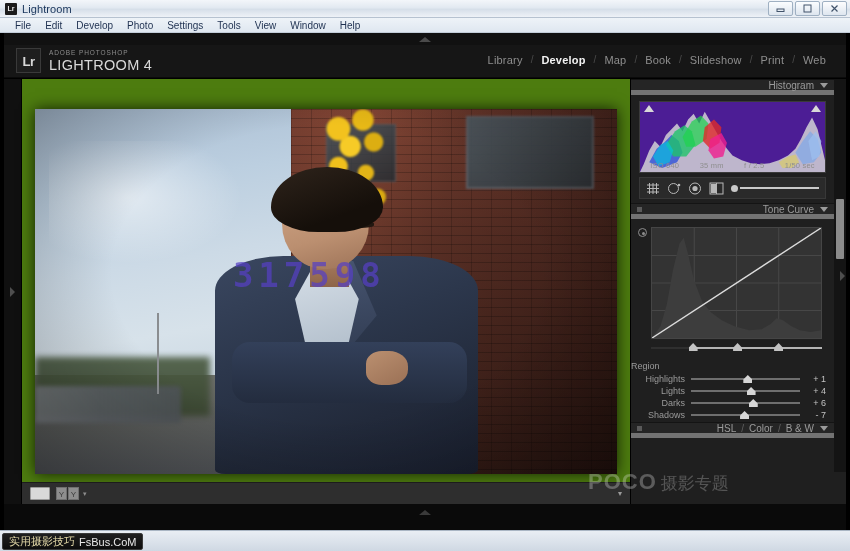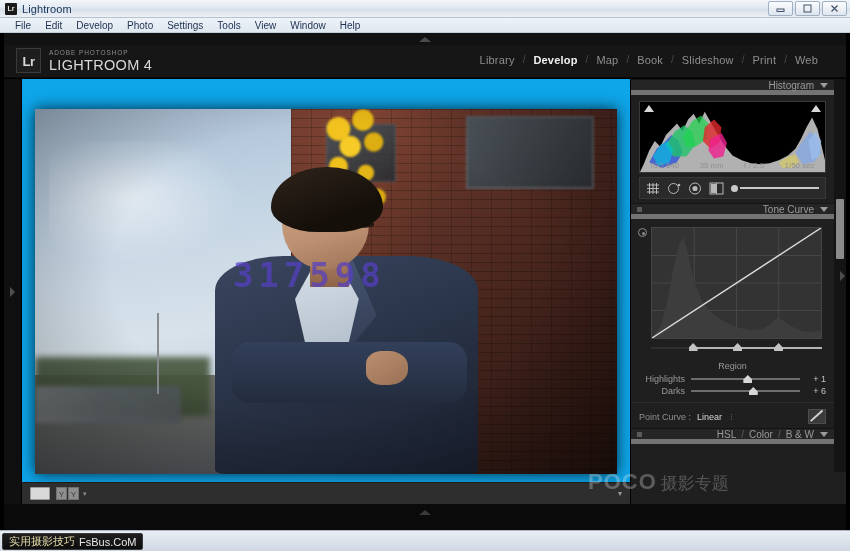--- a/index.html
+++ b/index.html
@@ -70,21 +70,21 @@
   .brand-badge{
     width:25px;height:25px; background:#1e1e1e; border:1px solid #3a3a3a;
     color:#d8d8d8; font-size:13px; font-weight:bold; line-height:25px; text-align:center;
     letter-spacing:-.5px;
   }
   .brand-text{ padding-top:1px; }
   .brand-sup{ font-size:6.5px; color:#8c8c8c; letter-spacing:.9px; line-height:8px; }
   .brand-main{ font-size:14.5px; color:#d9d9d9; letter-spacing:.3px; line-height:16px; font-weight:300; }
 
   .modules{
-    position:absolute; right:20px; top:9px; display:flex; font-size:11px;
+    position:absolute; right:12px; top:9px; display:flex; font-size:11px;
   }
   .module{ color:#8e8e8e; padding:0 8px; letter-spacing:.2px; }
   .module.active{ color:#f2f2f2; font-weight:bold; }
   .module-sep{ color:#4a4a4a; font-size:10px; }
 
   
   .lr-body{
     position:absolute; left:4px; top:46px; right:4px; bottom:26px;
     background:#0d0d0d;
   }
@@ -96,21 +96,21 @@
     display:flex; align-items:center; justify-content:center;
   }
   .tri-right{
     width:0;height:0;border-top:5px solid transparent;border-bottom:5px solid transparent;
     border-left:5px solid #4e4e4e;
   }
 
   
   .viewer{
     position:absolute; left:18px; top:0; right:216px; bottom:0;
-    background:#0ea5e9;
+    background:#4d7c0f;
     display:flex; align-items:center; justify-content:center;
   }
   .photo-wrap{
     position:relative;
     width:calc(100% - 26px); height:calc(100% - 60px);
     display:flex; align-items:center; justify-content:center;
   }
   .photo{
     position:relative; width:100%; height:100%;
     box-shadow:0 0 14px rgba(0,0,0,.75);
@@ -281,21 +281,21 @@
   }
   .panel-head .tri{
     margin-left:6px; width:0;height:0;
     border-left:4px solid transparent;border-right:4px solid transparent;border-top:5px solid #9b9b9b;
   }
   .panel-head .seps{ color:#5e5e5e; }
 
   
   .histo-box{
     margin:6px 8px 4px 8px; height:72px; position:relative;
-    background:#000000; border:1px solid #3a3a3a;
+    background:#4c1d95; border:1px solid #3a3a3a;
   }
   .histo-clip{ position:absolute; inset:0; overflow:hidden; }
   .clip-tri{
     position:absolute; top:3px; width:0;height:0;
     border-left:5px solid transparent;border-right:5px solid transparent;border-bottom:7px solid #d8d8d8;
   }
   .clip-tri.l{ left:4px; } .clip-tri.r{ right:4px; }
   .exif{
     position:absolute; left:0; bottom:2px; width:100%;
     display:flex; justify-content:space-around;
@@ -329,21 +329,21 @@
     margin:0px 12px 8px 20px; height:10px; position:relative;
   }
   .tc-track{ position:absolute; left:0; right:0; top:4px; height:2px; background:#b5b5b5; }
   .tc-track .dark{ position:absolute; left:0; width:22%; height:2px; background:#2f2f2f; }
   .tc-split{
     position:absolute; top:0px; width:9px;height:8px; background:#c3c3c3;
     clip-path:polygon(50% 0%, 100% 60%, 100% 100%, 0% 100%, 0% 60%);
   }
 
   
-  .region-title{ text-align:center; font-size:9px; color:#9a9a9a; margin:2px 0 3px 0; }
+  .region-title{ text-align:left; font-size:9px; color:#9a9a9a; margin:2px 0 3px 0; }
   .srow{ display:flex; align-items:flex-start; height:12px; padding:0 8px; }
   .slabel{ width:52px; text-align:right; font-size:9px; color:#9a9a9a; padding-right:6px; }
   .strack{ flex:1; position:relative; height:10px; }
   .sline{ position:absolute; left:0; right:0; top:4px; height:1.5px; background:#6e6e6e; }
   .sknob{
     position:absolute; top:1px; width:9px;height:8px; background:#d6d6d6;
     clip-path:polygon(50% 0%, 100% 55%, 100% 100%, 0% 100%, 0% 55%);
   }
   .sval{ width:26px; text-align:right; font-size:9px; color:#c2c2c2; }
 
@@ -635,34 +635,44 @@
 
           <div class="srow">
             <div class="slabel">Highlights</div>
             <div class="strack">
               <div class="sline"></div>
               <div class="sknob" style="left:48%"></div>
             </div>
             <div class="sval">+ 1</div>
           </div>
           <div class="srow">
+            <div class="slabel">Lights</div>
+            <div class="strack">
+              <div class="sline"></div>
+              <div class="sknob" style="left:51%"></div>
+            </div>
+            <div class="sval">+ 4</div>
+          </div>
+          <div class="srow">
             <div class="slabel">Darks</div>
             <div class="strack">
               <div class="sline"></div>
               <div class="sknob" style="left:53%"></div>
             </div>
             <div class="sval">+ 6</div>
           </div>
-
-          <div class="pointcurve">
-            <span class="pc-label">Point Curve :</span>
-            <span class="pc-val">Linear</span>
-            <span class="pc-caret">⋮</span>
-            <span class="pc-btn"></span>
-          </div>
+          <div class="srow">
+            <div class="slabel">Shadows</div>
+            <div class="strack">
+              <div class="sline"></div>
+              <div class="sknob" style="left:45%"></div>
+            </div>
+            <div class="sval">- 7</div>
+          </div>
+
 
           <div class="panel-head">
             <span class="dot"></span>
             <span>HSL</span>
             <span class="seps" style="margin:0 5px">/</span>
             <span>Color</span>
             <span class="seps" style="margin:0 5px">/</span>
             <span>B &amp; W</span>
             <span class="tri"></span>
           </div>

